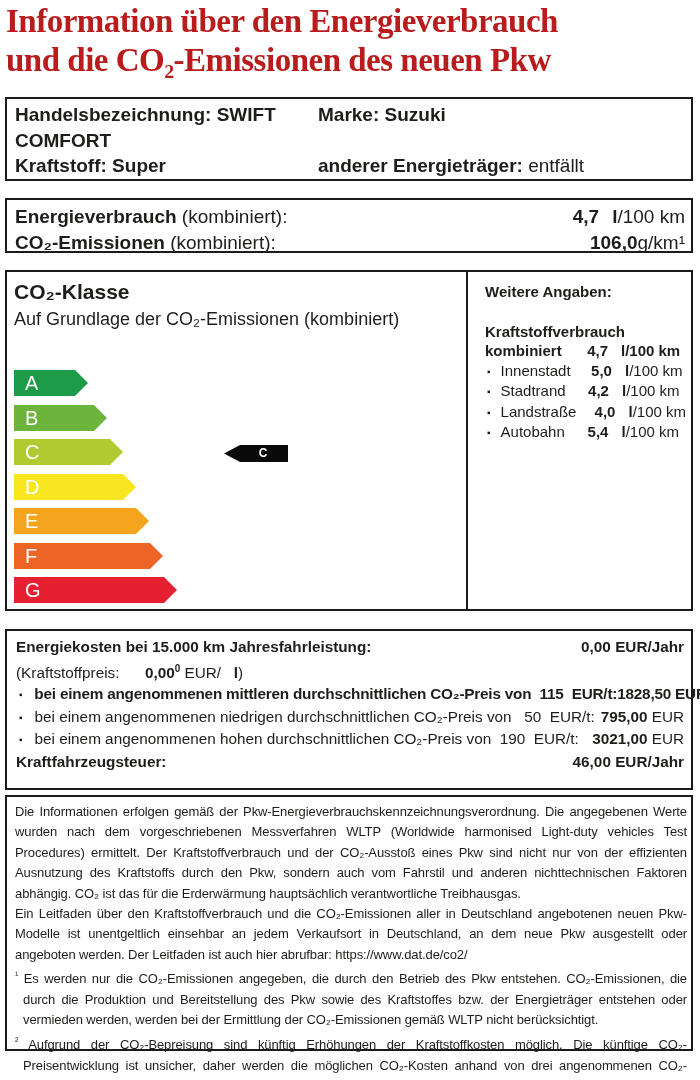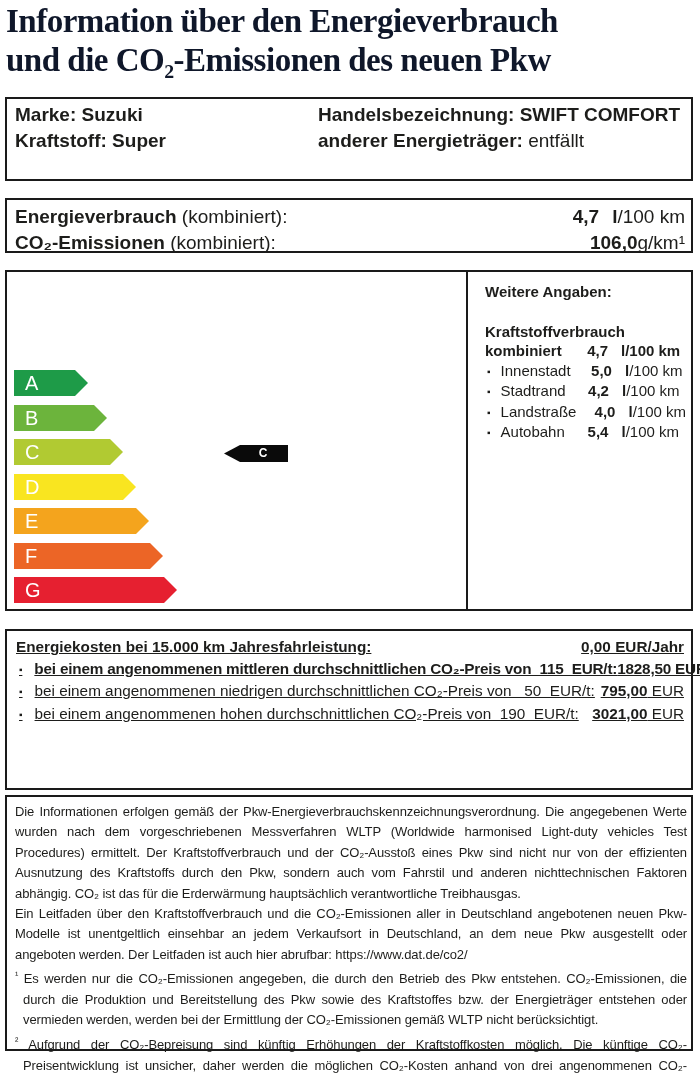--- a/index.html
+++ b/index.html
@@ -3,21 +3,21 @@
 <meta charset="utf-8">
 <style>
   html,body{margin:0;padding:0;background:#fff;}
   .page{position:relative;width:700px;height:1080px;background:#fff;overflow:hidden;
         font-family:"Liberation Sans","DejaVu Sans",sans-serif;color:#1d1d1b;}
   .b{font-weight:700;}
   .box{position:absolute;left:5px;width:688px;border:2px solid #1a1a1a;box-sizing:border-box;background:#fff;}
 
   
   .title{position:absolute;left:6px;top:2px;margin:0;font-family:"Liberation Serif","DejaVu Serif",serif;
-         font-weight:700;font-size:33px;line-height:39px;letter-spacing:-0.5px;color:#0f172a;}
+         font-weight:700;font-size:33px;line-height:39px;letter-spacing:-0.5px;color:#b91c1c;}
 
   
   .box-vehicle{top:97px;height:84px;padding:3px 6px 0 8px;}
   .veh-grid{display:grid;grid-template-columns:303px 1fr;font-size:19px;line-height:25.5px;}
   .veh-full{grid-column:1 / span 2;}
 
   
   .box-consumption{top:198px;height:55px;padding:4px 6px 0 8px;}
   .cons-row{display:flex;font-size:19px;line-height:25.5px;}
   .cons-label{flex:1;}
@@ -43,21 +43,21 @@
   .wa-subheading{font-weight:700;line-height:19px;margin-top:21px;}
   .wa-row{display:flex;line-height:19.5px;justify-content:space-between;}
   .wa-label{flex:1;}
   .wa-bullet{flex:1;}
   .wa-bullet::before{content:"▪";font-size:10px;margin:0 10px 0 2px;vertical-align:1px;}
   .wa-val{width:44px;text-align:right;font-weight:700;}
   .wa-unit{width:66px;margin-left:13px;}
 
   
   .box-costs{top:629px;height:161px;padding:5px 7px 0 9px;font-size:15.3px;}
-  .cost-row{display:flex;line-height:21.6px;white-space:pre;text-decoration:underline;}
+  .cost-row{display:flex;line-height:21.6px;white-space:pre;}
   .cost-left{flex:1;}
   .cost-right{font-weight:700;}
   .cost-right .unit-reg{font-weight:400;}
   .fuelprice{line-height:21.6px;white-space:pre;}
   .sup{font-size:10px;vertical-align:super;}
   .cost-bullet::before{content:"▪";font-size:10px;margin:0 12px 0 3px;vertical-align:1px;}
   .bullet-bold{font-weight:700;letter-spacing:-0.2px;}
 
   
   .box-fine{top:795px;height:256px;padding:5px 4px 0 8px;font-size:13px;line-height:20.4px;
@@ -75,26 +75,26 @@
 <div class="page">
 
   <h1 class="title">
     <span>Information über den Energieverbrauch</span><br>
     <span>und die CO₂-Emissionen des neuen Pkw</span>
   </h1>
 
   <div class="box box-vehicle">
     <div class="veh-grid">
       <div>
+        <span class="b">Handelsbezeichnung:</span>
+        <span class="b">SWIFT COMFORT</span>
+      </div>
+      <div>
         <span class="b">Marke:</span>
         <span class="b">Suzuki</span>
-      </div>
-      <div>
-        <span class="b">Handelsbezeichnung:</span>
-        <span class="b">SWIFT COMFORT</span>
       </div>
       <div>
         <span class="b">Kraftstoff:</span>
         <span class="b">Super</span>
       </div>
       <div>
         <span class="b">anderer Energieträger:</span>
         <span>entfällt</span>
       </div>
     </div>
@@ -107,20 +107,24 @@
       <span class="unit-gap"><span class="b">l</span><span>/100 km</span></span>
     </div>
     <div class="cons-row">
       <span class="cons-label"><span class="b">CO₂-Emissionen</span><span> (kombiniert):</span></span>
       <span class="cons-val">106,0</span>
       <span>g/km¹</span>
     </div>
   </div>
 
   <div class="box box-co2">
+    <div class="co2-left">
+      <div class="co2-heading">CO₂-Klasse</div>
+      <div class="co2-sub">Auf Grundlage der CO₂-Emissionen (kombiniert)</div>
+    </div>
     <div class="arrow-stack">
       <div class="class-arrow" style="--c: #1e9b48; width: 61px;">
           <span class="arrow-letter">A</span>
         </div>
       <div class="class-arrow" style="--c: #6cb43c; width: 80px;">
           <span class="arrow-letter">B</span>
         </div>
       <div class="class-arrow" style="--c: #b1ca32; width: 96px;">
           <span class="arrow-letter">C</span>
         </div>
@@ -171,31 +175,36 @@
         <span class="wa-unit"><span class="b">l</span><span>/100 km</span></span>
       </div>
     </div>
   </div>
 
   <div class="box box-costs">
     <div class="cost-row">
       <span class="cost-left b">Energiekosten bei 15.000 km Jahresfahrleistung:</span>
       <span class="cost-right">0,00 EUR/Jahr</span>
     </div>
+    <div class="fuelprice"><span>(Kraftstoffpreis:      </span><span class="b">0,00</span><span class="sup b">0</span><span> EUR/   </span><span class="b">l</span><span>)</span></div>
     <div class="cost-row bullet-bold">
       <span class="cost-left cost-bullet">bei einem angenommenen mittleren durchschnittlichen CO₂-Preis von  115  EUR/t:</span>
       <span class="cost-right">1828,50 EUR</span>
     </div>
     <div class="cost-row">
       <span class="cost-left cost-bullet">bei einem angenommenen niedrigen durchschnittlichen CO₂-Preis von   50  EUR/t:</span>
       <span class="cost-right"><span>795,00</span><span class="unit-reg"> EUR</span></span>
     </div>
     <div class="cost-row">
       <span class="cost-left cost-bullet">bei einem angenommenen hohen durchschnittlichen CO₂-Preis von  190  EUR/t:</span>
       <span class="cost-right"><span>3021,00</span><span class="unit-reg"> EUR</span></span>
+    </div>
+    <div class="cost-row">
+      <span class="cost-left b">Kraftfahrzeugsteuer:</span>
+      <span class="cost-right">46,00 EUR/Jahr</span>
     </div>
   </div>
 
   <div class="box box-fine fine">
     <p>Die Informationen erfolgen gemäß der Pkw-Energieverbrauchskennzeichnungsverordnung. Die angegebenen Werte wurden nach dem vorgeschriebenen Messverfahren WLTP (Worldwide harmonised Light-duty vehicles Test Procedures) ermittelt. Der Kraftstoffverbrauch und der CO₂-Ausstoß eines Pkw sind nicht nur von der effizienten Ausnutzung des Kraftstoffs durch den Pkw, sondern auch vom Fahrstil und anderen nichttechnischen Faktoren abhängig. CO₂ ist das für die Erderwärmung hauptsächlich verantwortliche Treibhausgas.</p>
     <p><span>Ein Leitfaden über den Kraftstoffverbrauch und die CO₂-Emissionen aller in Deutschland angebotenen neuen Pkw-Modelle ist unentgeltlich einsehbar an jedem Verkaufsort in Deutschland, an dem neue Pkw ausgestellt oder angeboten werden. Der Leitfaden ist auch hier abrufbar:  </span><span>https://www.dat.de/co2/</span></p>
     <p class="fn"><span class="sup">¹</span><span> Es werden nur die CO₂-Emissionen angegeben, die durch den Betrieb des Pkw entstehen. CO₂-Emissionen, die durch die Produktion und Bereitstellung des Pkw sowie des Kraftstoffes bzw. der Energieträger entstehen oder vermieden werden, werden bei der Ermittlung der CO₂-Emissionen gemäß WLTP nicht berücksichtigt.</span></p>
     <p class="fn"><span class="sup">²</span><span> Aufgrund der CO₂-Bepreisung sind künftig Erhöhungen der Kraftstoffkosten möglich. Die künftige CO₂-Preisentwicklung ist unsicher, daher werden die möglichen CO₂-Kosten anhand von drei angenommenen CO₂-Preisen für den Zeitraum  2025 bis  2034  berechnet. Die tatsächlichen CO₂-Preise können sowohl höher als auch niedriger als in den hier zugrundeliegenden Modellrechnungen ausfallen. Die CO₂-Kosten sind beim Tanken mit den Kraftstoffkosten zu bezahlen. Weitere Informationen unter </span></p>
   </div>
 

